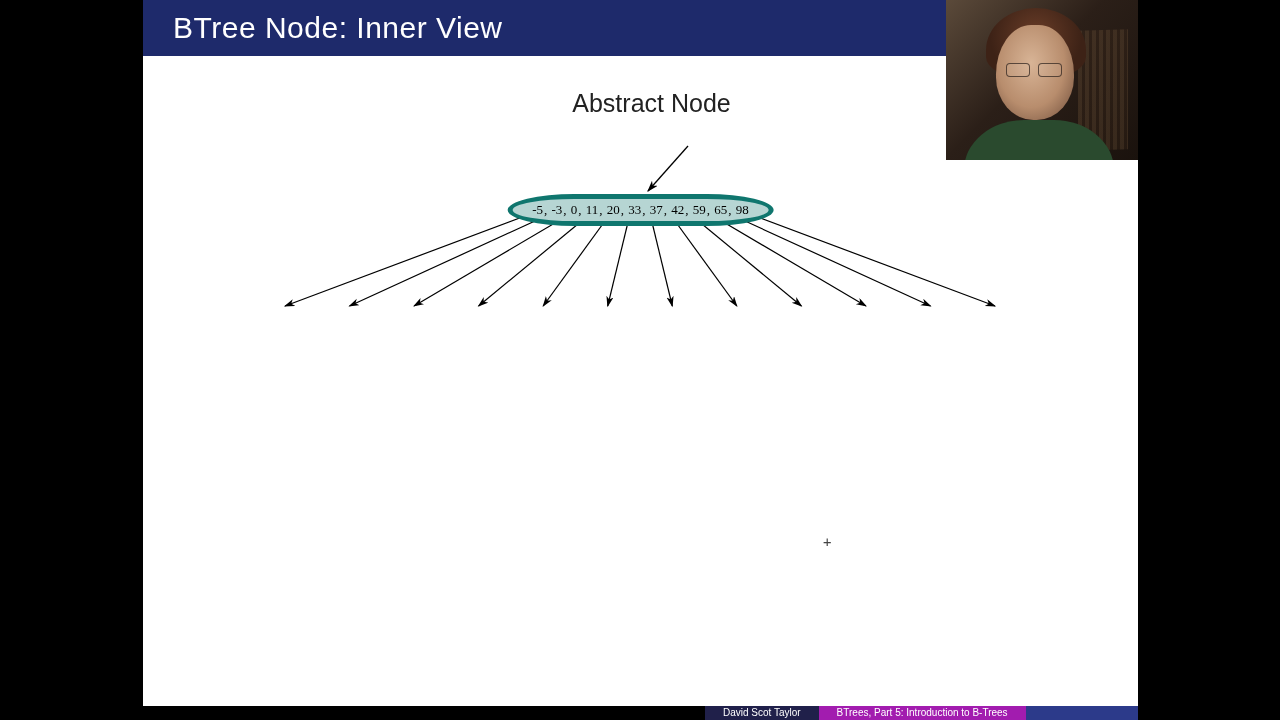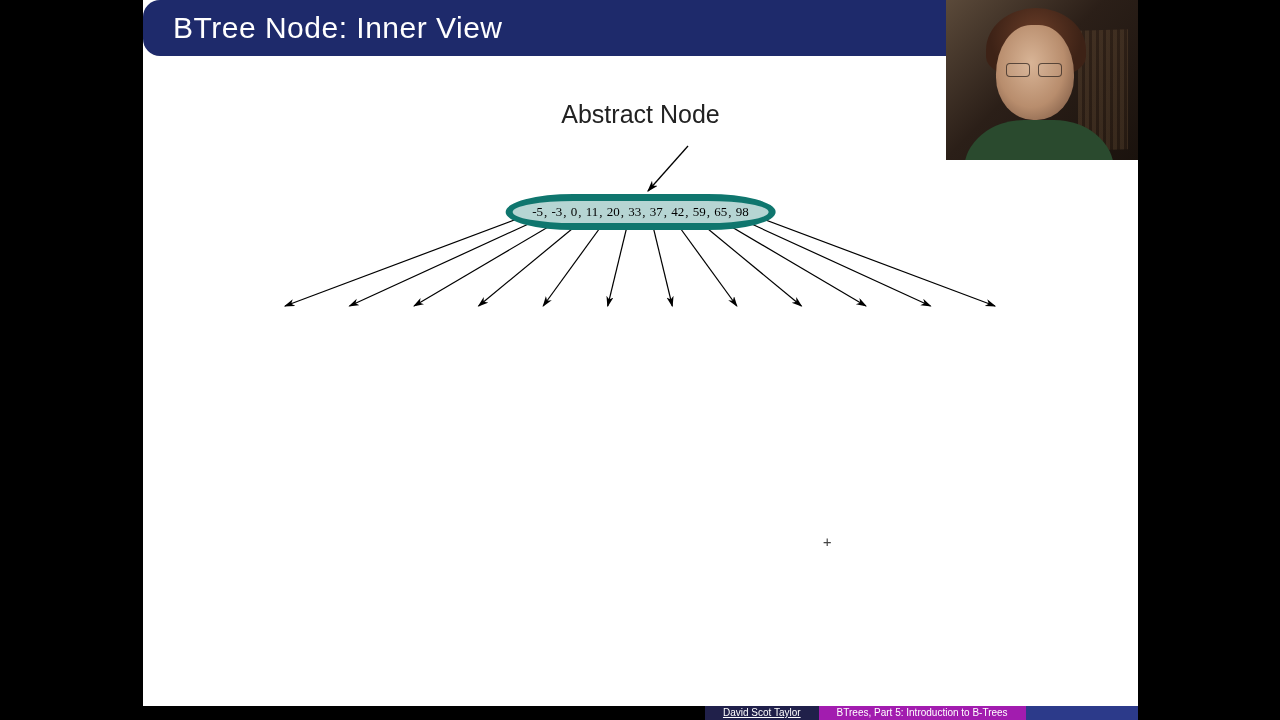--- a/index.html
+++ b/index.html
@@ -24,59 +24,59 @@
     position: absolute;
     left: 0;
     top: 0;
     width: 100%;
     height: 56px;
     background: #1e2a6b;
     display: flex;
     align-items: center;
     padding-left: 30px;
     box-sizing: border-box;
-    border-radius: 17px;
   }
   .titlebar-text {
     color: #fff;
     font-size: 30px;
     font-weight: 300;
     letter-spacing: 0.5px;
   }
   .content {
     position: absolute;
     left: 0;
     top: 56px;
     right: 0;
     bottom: 14px;
   }
   .section-title {
     position: absolute;
-    top: 44px;
+    top: 33px;
     left: 0;
     width: 100%;
     text-align: center;
     font-size: 25px;
     color: #222;
     font-weight: 400;
+    padding-left: 11px;
   }
   .diagram {
     position: absolute;
     top: 80px;
     left: 0;
     width: 100%;
     height: 220px;
   }
   .node {
     position: absolute;
     left: 50%;
     top: 58px;
     transform: translateX(-50%);
     background: #b6d5d3;
-    border: 7px solid #0f766e;
+    border: 5px solid #0f766e;
     border-radius: 50% / 100%;
     padding: 3px 20px;
     font-family: "Times New Roman", Times, serif;
     font-size: 13px;
     color: #000;
     white-space: nowrap;
     z-index: 2;
   }
   .node span.sep {
     padding: 0 1px;
@@ -101,21 +101,20 @@
     color: #fff;
   }
   .footer .blank {
     background: #000;
     flex: 1;
   }
   .footer .author {
     background: #20204a;
     padding: 0 18px;
     font-weight: 300;
-    text-decoration: underline;
   }
   .footer .lecture {
     background: #a21caf;
     padding: 0 18px;
     flex: 0 0 auto;
     font-weight: 300;
   }
   .footer .tail {
     background: #2c3a8a;
     flex: 0.2;

